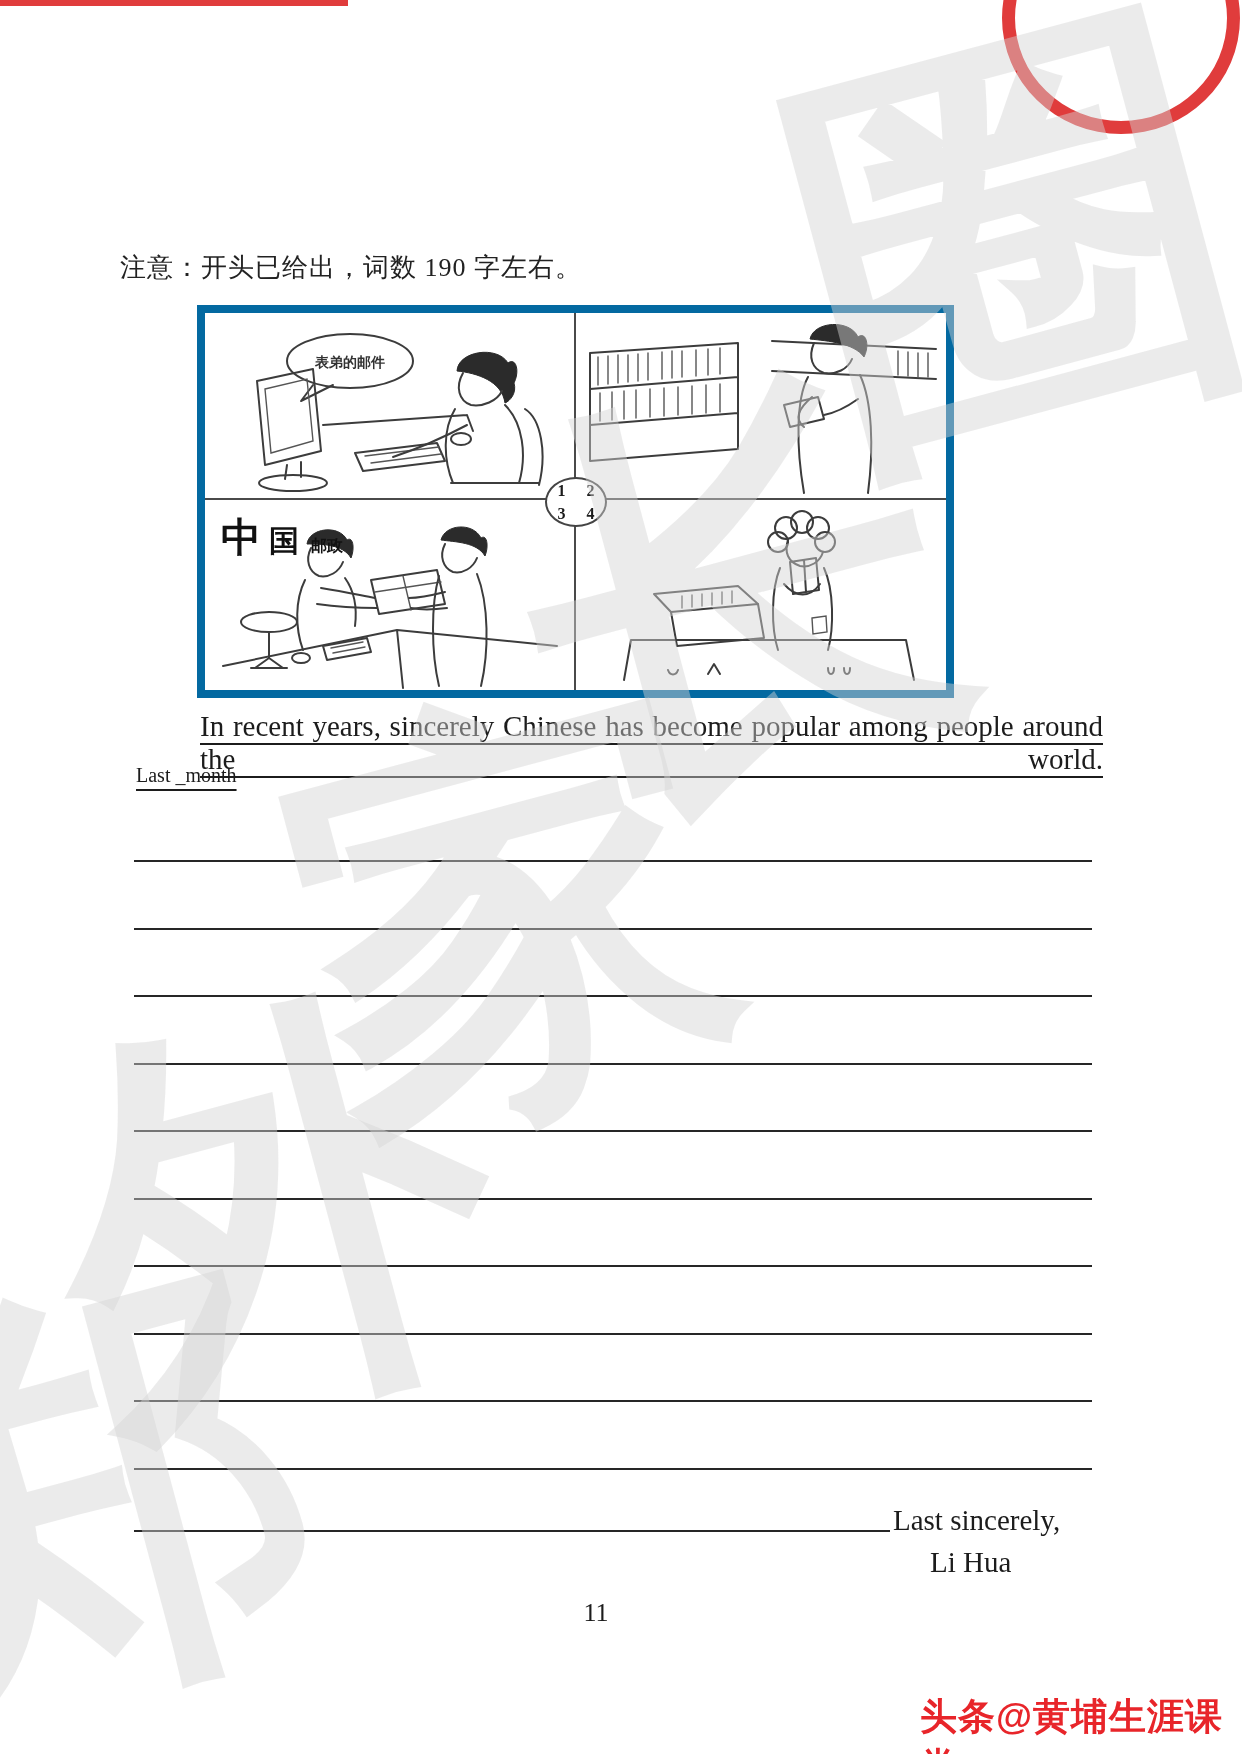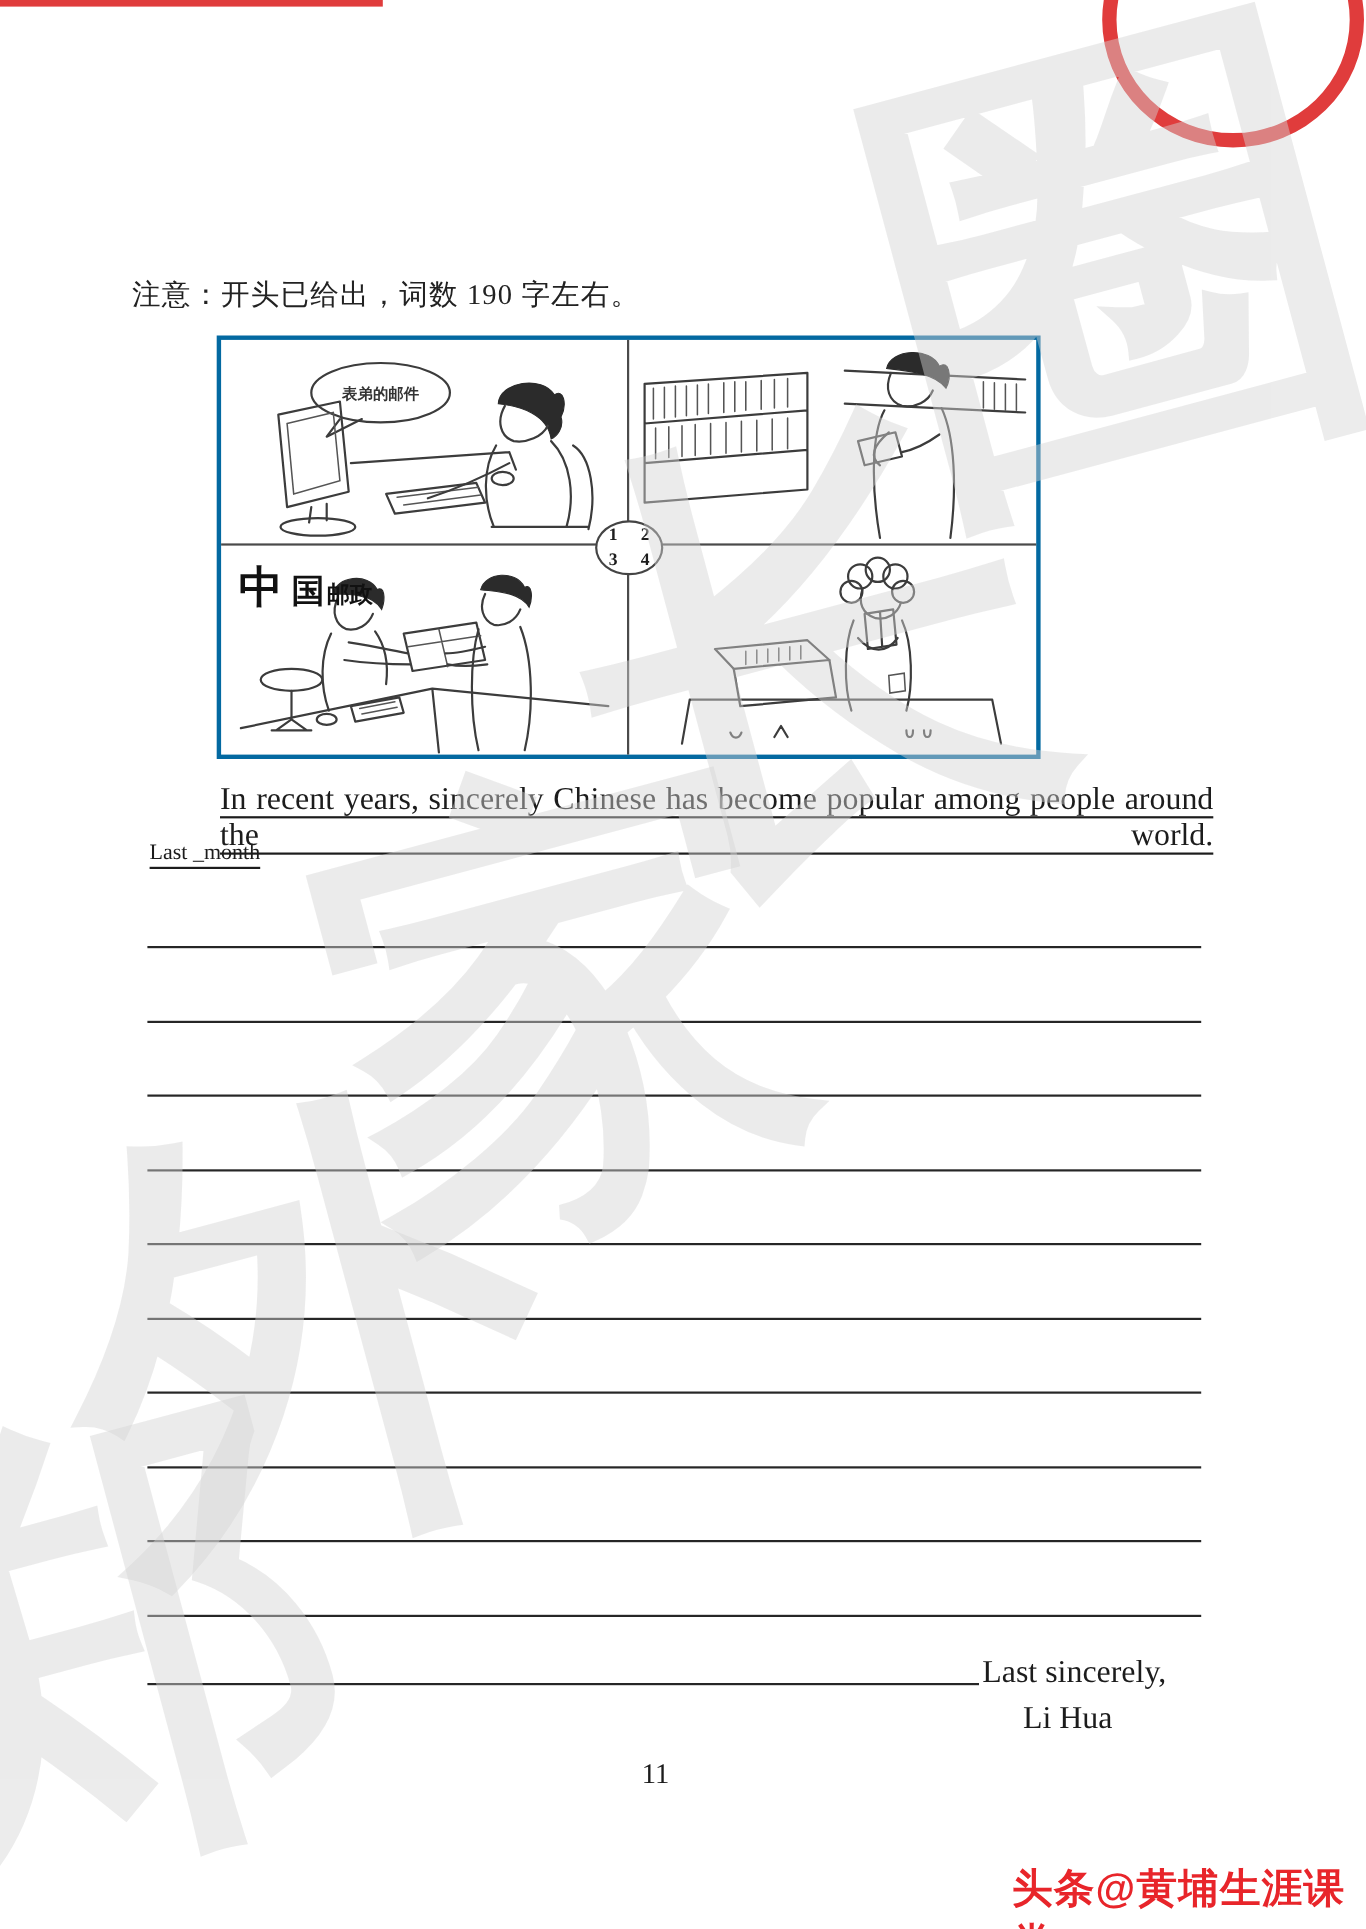--- a/index.html
+++ b/index.html
@@ -10,34 +10,34 @@
   .red-arc{position:absolute;left:1002px;top:-98px;width:212px;height:206px;border:13px solid #e04545;
            border-radius:50%;background:transparent;}
   
   .wm{position:absolute;font-size:430px;line-height:1;font-weight:bold;color:#d5d5d5;opacity:.45;
       transform:rotate(-15deg);z-index:5;pointer-events:none;font-family:"Liberation Serif",serif;}
   .wm1{left:800px;top:28px;} .wm2{left:530px;top:380px;} .wm3{left:300px;top:700px;}
   .wm4{left:60px;top:1000px;} .wm5{left:-120px;top:1280px;}
   
   .note{position:absolute;left:120px;top:250px;font-size:26px;letter-spacing:1px;color:#222;}
   
-  .frame{position:absolute;left:197px;top:305px;width:741px;height:377px;border:4px solid #0369a1;background:#fff;z-index:2;}
+  .frame{position:absolute;left:197px;top:305px;width:741px;height:377px;border:8px solid #0369a1;background:#fff;z-index:2;}
   .vdiv{position:absolute;left:369px;top:0;width:2px;height:100%;background:#4a4a4a;}
   .hdiv{position:absolute;left:0;top:185px;width:100%;height:2px;background:#4a4a4a;}
   .panel{position:absolute;overflow:hidden;}
   .p1{left:0;top:0;width:369px;height:185px;}
   .p2{left:371px;top:0;width:370px;height:185px;}
   .p3{left:0;top:187px;width:369px;height:190px;}
   .p4{left:371px;top:187px;width:370px;height:190px;}
   .panel svg{display:block;}
   .marker{position:absolute;left:340px;top:164px;width:58px;height:46px;border:2px solid #444;border-radius:50%;
           background:#fff;display:grid;grid-template-columns:1fr 1fr;align-items:center;justify-items:center;
           font-size:16px;font-weight:bold;z-index:3;line-height:1;}
   .sign{position:absolute;left:16px;top:10px;white-space:nowrap;color:#111;font-weight:bold;}
-  .sign .z1{font-size:40px;} .sign .z2{font-size:30px;margin-left:8px;} .sign .z3{font-size:21px;margin-left:2px;}
+  .sign .z1{font-size:40px;} .sign .z2{font-size:30px;margin-left:8px;} .sign .z3{font-size:16px;margin-left:12px;}
   
   .opening{position:absolute;left:200px;top:710px;width:903px;font-size:29px;text-align:justify;
            -moz-text-align-last:justify;text-align-last:justify;text-decoration:underline;
            text-underline-offset:7px;text-decoration-thickness:2px;z-index:2;}
   .lastmonth{position:absolute;left:136px;top:764px;font-size:20px;text-decoration:underline;
              text-underline-offset:7px;text-decoration-thickness:2px;z-index:2;}
   .wline{position:absolute;left:134px;width:958px;height:0;border-bottom:2px solid #262626;z-index:2;}
   .wline-last{position:absolute;left:134px;top:1530px;width:756px;height:0;border-bottom:2px solid #262626;z-index:2;}
   .closing{position:absolute;left:893px;top:1504px;font-size:29px;z-index:2;}
   .signature{position:absolute;left:930px;top:1546px;font-size:29px;z-index:2;}

